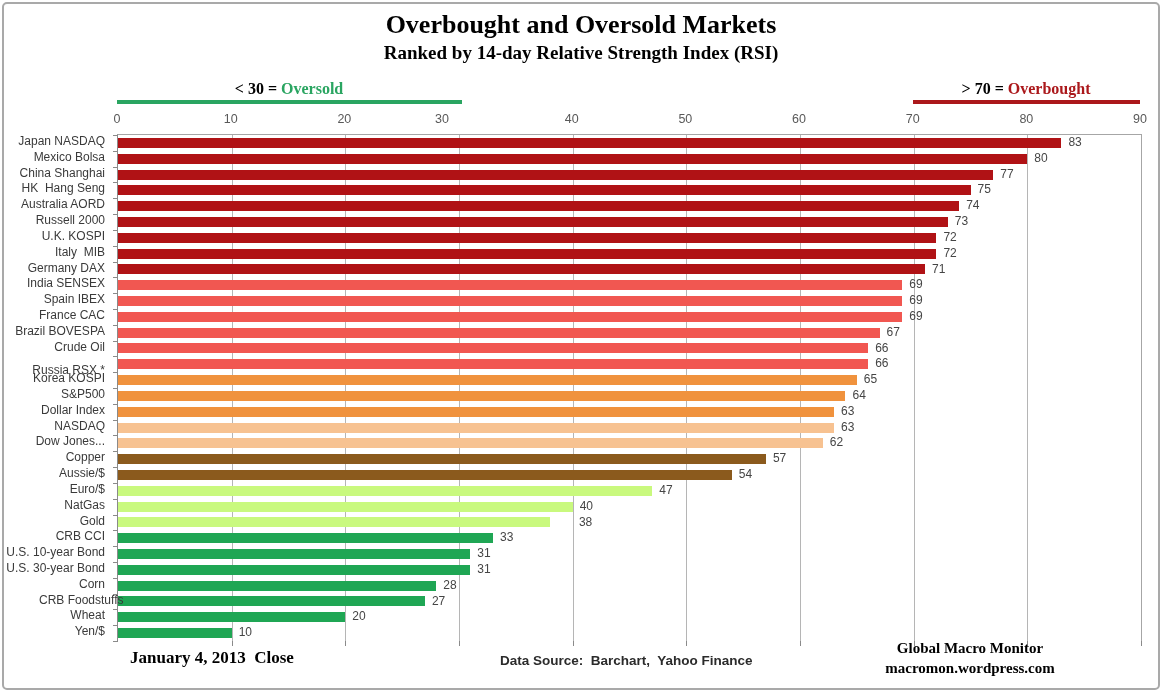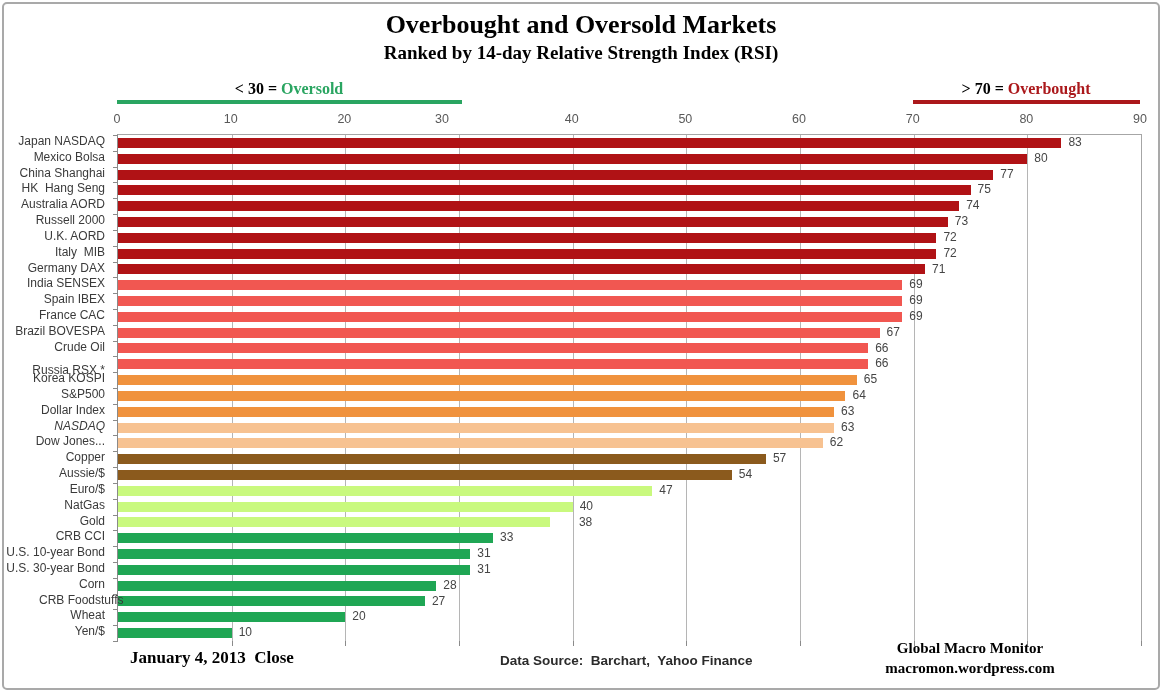--- a/index.html
+++ b/index.html
@@ -200,33 +200,33 @@
       <div class="bar" style="top: 493.094px; width: 113.667px; height: 10px; background: rgb(31, 166, 84);"></div>
       <div class="bar-value" style="left: 120.667px; top: 490.188px; height: 15.8125px; line-height: 15.8125px;">10</div>
     </div>
   <div class="cat-labels" id="cat-labels">
       <div class="cat-label" style="top: 0px; height: 15.8125px; line-height: 15.8125px;">Japan NASDAQ</div>
       <div class="cat-label" style="top: 15.8125px; height: 15.8125px; line-height: 15.8125px;">Mexico Bolsa</div>
       <div class="cat-label" style="top: 31.625px; height: 15.8125px; line-height: 15.8125px;">China Shanghai</div>
       <div class="cat-label" style="top: 47.4375px; height: 15.8125px; line-height: 15.8125px;">HK  Hang Seng</div>
       <div class="cat-label" style="top: 63.25px; height: 15.8125px; line-height: 15.8125px;">Australia AORD</div>
       <div class="cat-label" style="top: 79.0625px; height: 15.8125px; line-height: 15.8125px;">Russell 2000</div>
-      <div class="cat-label" style="top: 94.875px; height: 15.8125px; line-height: 15.8125px;">U.K. AORD</div>
+      <div class="cat-label" style="top: 94.875px; height: 15.8125px; line-height: 15.8125px;">U.K. KOSPI</div>
       <div class="cat-label" style="top: 110.688px; height: 15.8125px; line-height: 15.8125px;">Italy  MIB</div>
       <div class="cat-label" style="top: 126.5px; height: 15.8125px; line-height: 15.8125px;">Germany DAX</div>
       <div class="cat-label" style="top: 142.312px; height: 15.8125px; line-height: 15.8125px;">India SENSEX</div>
       <div class="cat-label" style="top: 158.125px; height: 15.8125px; line-height: 15.8125px;">Spain IBEX</div>
       <div class="cat-label" style="top: 173.938px; height: 15.8125px; line-height: 15.8125px; margin-left: 19px;">France CAC</div>
       <div class="cat-label" style="top: 189.75px; height: 15.8125px; line-height: 15.8125px;">Brazil BOVESPA</div>
       <div class="cat-label" style="top: 205.562px; height: 15.8125px; line-height: 15.8125px;">Crude Oil</div>
       <div class="cat-label" style="top: 229px; height: 15.8125px; line-height: 15.8125px;">Russia RSX *</div>
       <div class="cat-label" style="top: 237.188px; height: 15.8125px; line-height: 15.8125px;">Korea KOSPI</div>
       <div class="cat-label" style="top: 253px; height: 15.8125px; line-height: 15.8125px;">S&amp;P500</div>
       <div class="cat-label" style="top: 268.812px; height: 15.8125px; line-height: 15.8125px;">Dollar Index</div>
-      <div class="cat-label" style="top: 284.625px; height: 15.8125px; line-height: 15.8125px; font-style: italic;">NASDAQ</div>
+      <div class="cat-label" style="top: 284.625px; height: 15.8125px; line-height: 15.8125px;">NASDAQ</div>
       <div class="cat-label" style="top: 300.438px; height: 15.8125px; line-height: 15.8125px;">Dow Jones...</div>
       <div class="cat-label" style="top: 316.25px; height: 15.8125px; line-height: 15.8125px;">Copper</div>
       <div class="cat-label" style="top: 332.062px; height: 15.8125px; line-height: 15.8125px;">Aussie/$</div>
       <div class="cat-label" style="top: 347.875px; height: 15.8125px; line-height: 15.8125px;">Euro/$</div>
       <div class="cat-label" style="top: 363.688px; height: 15.8125px; line-height: 15.8125px;">NatGas</div>
       <div class="cat-label" style="top: 379.5px; height: 15.8125px; line-height: 15.8125px;">Gold</div>
       <div class="cat-label" style="top: 395.312px; height: 15.8125px; line-height: 15.8125px;">CRB CCI</div>
       <div class="cat-label" style="top: 411.125px; height: 15.8125px; line-height: 15.8125px;">U.S. 10-year Bond</div>
       <div class="cat-label" style="top: 426.938px; height: 15.8125px; line-height: 15.8125px;">U.S. 30-year Bond</div>
       <div class="cat-label" style="top: 442.75px; height: 15.8125px; line-height: 15.8125px;">Corn</div>

